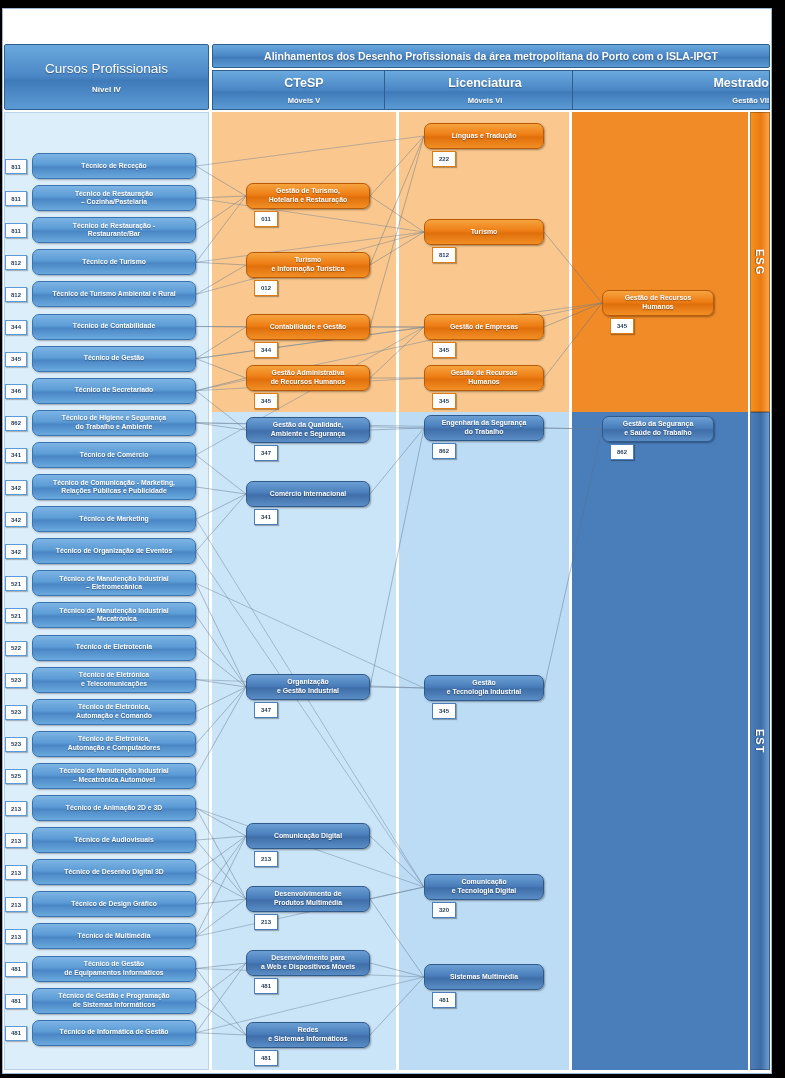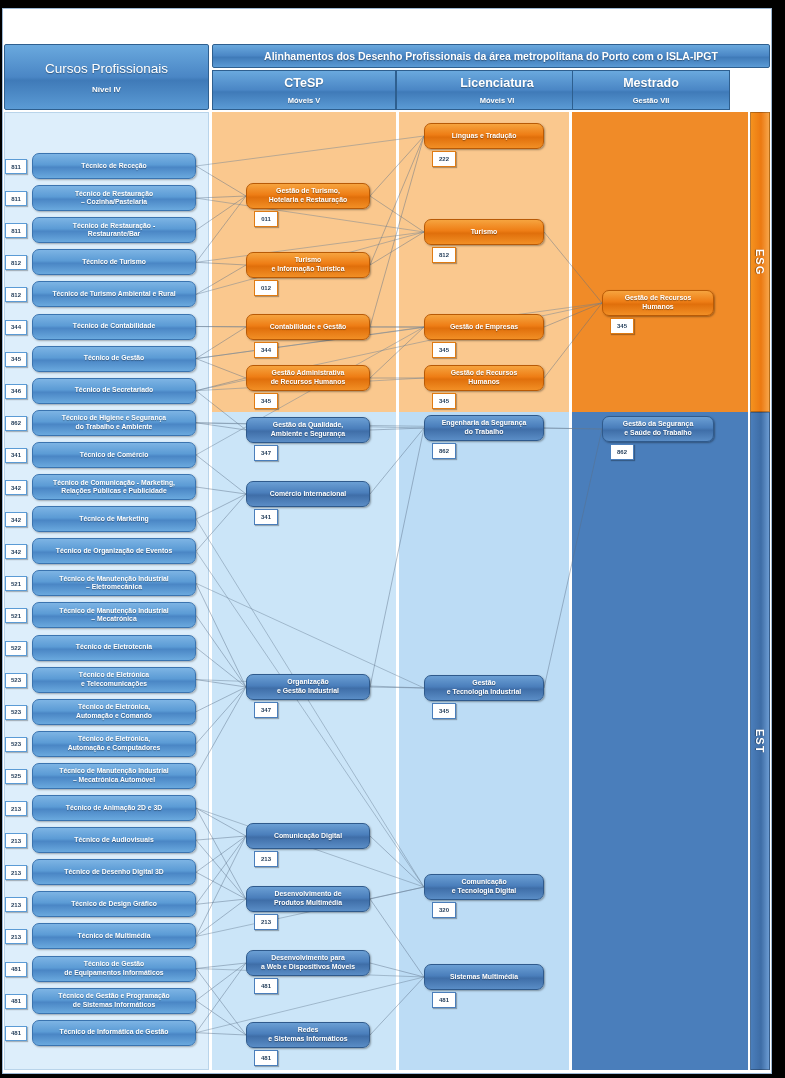--- a/index.html
+++ b/index.html
@@ -51,22 +51,22 @@
   .hdr-col {
     position: absolute; top: 70px; height: 40px;
     background: linear-gradient(180deg,#6aa9de 0%,#4a86c5 50%,#3f7ab8 55%,#5b9bd5 100%);
     border: 1px solid #2e5f8f; border-radius: 0;
     display: flex; flex-direction: column; align-items: center; justify-content: center;
     color: #fff; text-shadow: 0 1px 1px rgba(0,0,0,.35);
   }
   .hdr-col .t1 { font-size: 12.5px; font-weight: bold; }
   .hdr-col .t2 { font-size: 7.5px; font-weight: bold; margin-top: 6px; }
   #hdr-ctesp      { left: 212px; width: 184px; }
-  #hdr-licenciatura { left: 396px; width: 202px; }
-  #hdr-mestrado   { left: 572px; width: 158px; }
+  #hdr-licenciatura { left: 384px; width: 202px; }
+  #hdr-mestrado   { left: 572px; width: 198px; align-items: flex-end; }
 
   
   .band { position: absolute; }
   #band-left      { left: 4px;   top: 112px; width: 205px; height: 958px; background: #ddeefb; border: 1px solid #b9d4ea; }
   #band-ctesp-esg { left: 212px; top: 112px; width: 184px; height: 300px; background: #fac88e; }
   #band-ctesp-est { left: 212px; top: 412px; width: 184px; height: 658px; background: #cbe5f8; }
   #band-lic-esg   { left: 399px; top: 112px; width: 170px; height: 300px; background: #fac88e; }
   #band-lic-est   { left: 399px; top: 412px; width: 170px; height: 658px; background: #bcdcf5; }
   #band-mes-esg   { left: 572px; top: 112px; width: 176px; height: 300px; background: #f08b28; }
   #band-mes-est   { left: 572px; top: 412px; width: 176px; height: 658px; background: #4a7ebb; }

